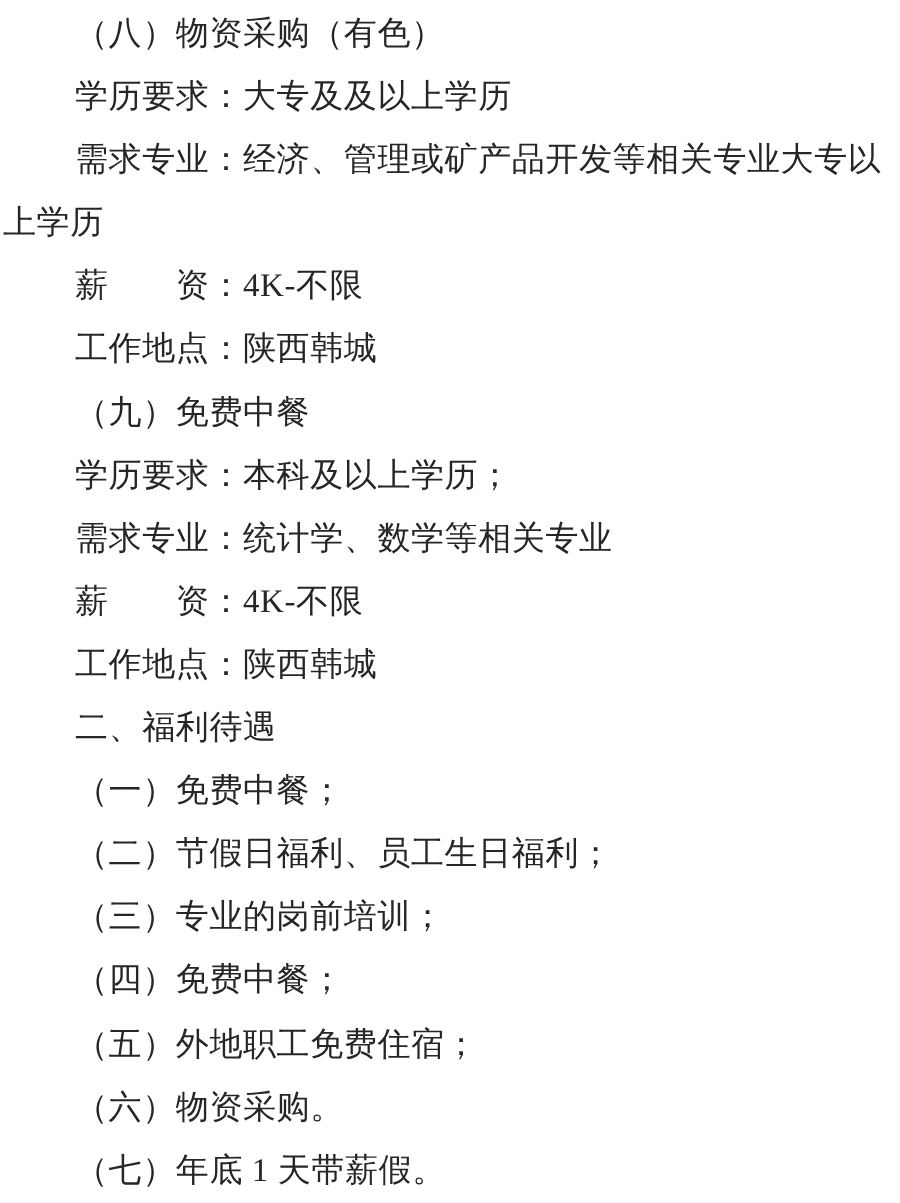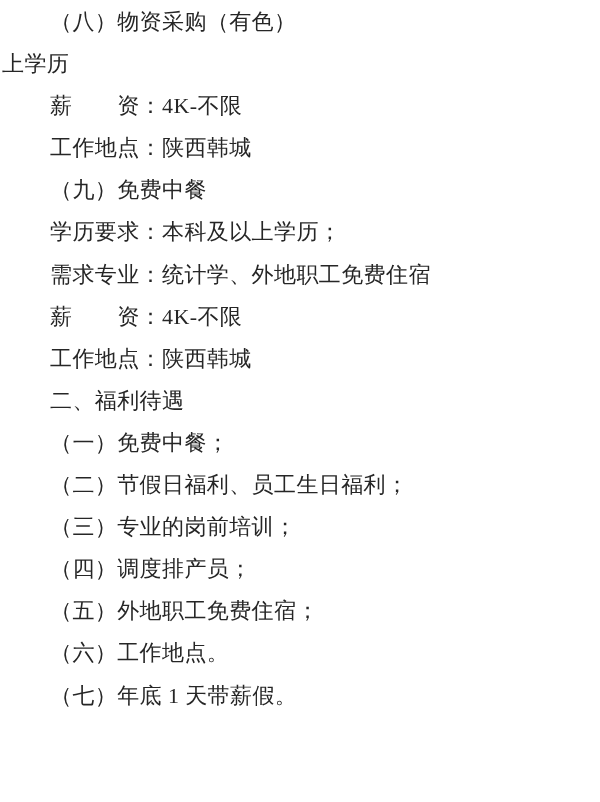--- a/index.html
+++ b/index.html
@@ -30,30 +30,32 @@
   .line.indent {
     padding-left: 48px;
   }
 </style>
 </head>
 <body>
 
 <div class="page">
   <div>
       <div class="line indent">（八）物资采购（有色）</div>
+      <div class="line indent">学历要求：大专及及以上学历</div>
+      <div class="line indent">需求专业：经济、管理或矿产品开发等相关专业大专以</div>
       <div class="line">上学历</div>
       <div class="line indent">薪　　资：4K-不限</div>
       <div class="line indent">工作地点：陕西韩城</div>
       <div class="line indent">（九）免费中餐</div>
       <div class="line indent">学历要求：本科及以上学历；</div>
-      <div class="line indent">需求专业：统计学、外地职工免费住宿</div>
+      <div class="line indent">需求专业：统计学、数学等相关专业</div>
       <div class="line indent">薪　　资：4K-不限</div>
       <div class="line indent">工作地点：陕西韩城</div>
       <div class="line indent">二、福利待遇</div>
       <div class="line indent">（一）免费中餐；</div>
       <div class="line indent">（二）节假日福利、员工生日福利；</div>
       <div class="line indent">（三）专业的岗前培训；</div>
-      <div class="line indent">（四）调度排产员；</div>
+      <div class="line indent">（四）免费中餐；</div>
       <div class="line indent">（五）外地职工免费住宿；</div>
-      <div class="line indent">（六）工作地点。</div>
+      <div class="line indent">（六）物资采购。</div>
       <div class="line indent">（七）年底 1 天带薪假。</div>
     </div>
 </div>
 
 </body></html>

